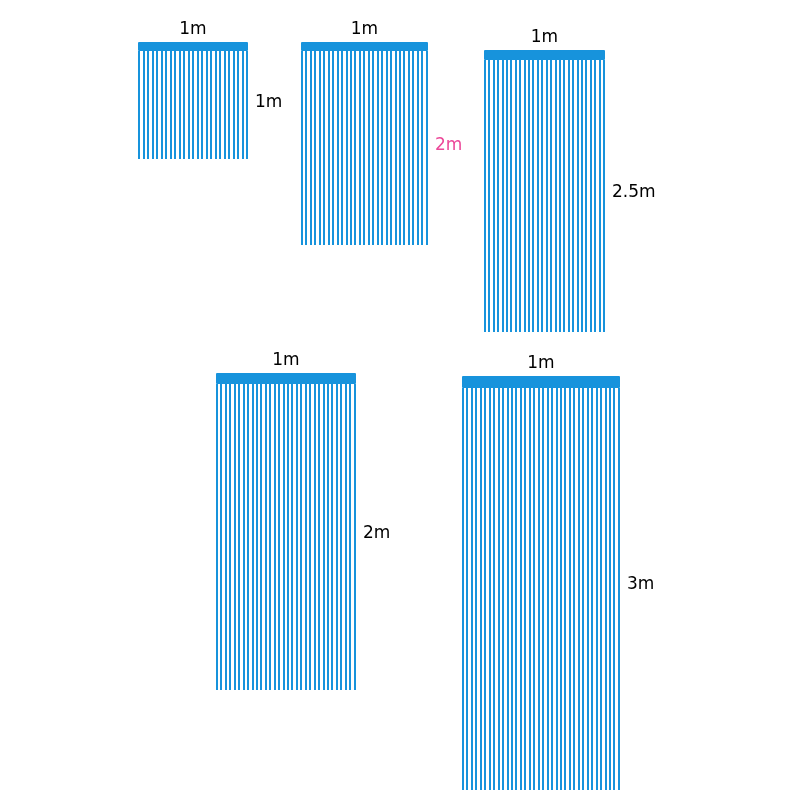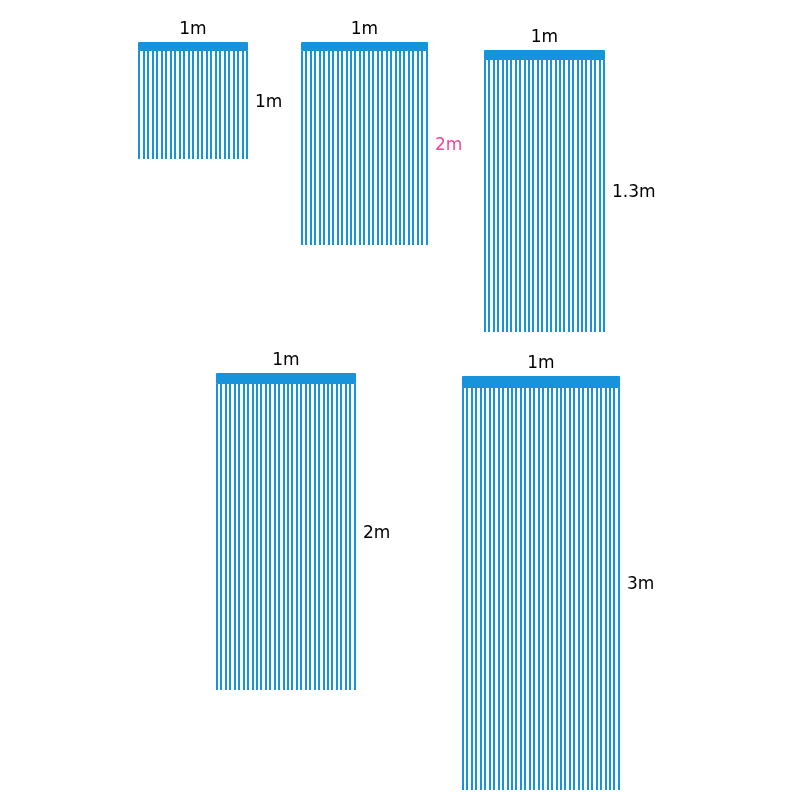--- a/index.html
+++ b/index.html
@@ -160,21 +160,21 @@
         <span style="background: rgb(23, 147, 220);"></span>
         <span style="background: rgb(23, 147, 220);"></span>
         <span style="background: rgb(23, 147, 220);"></span>
         <span style="background: rgb(23, 147, 220);"></span>
         <span style="background: rgb(23, 147, 220);"></span>
         <span style="background: rgb(23, 147, 220);"></span>
         <span style="background: rgb(23, 147, 220);"></span>
       </div>
     </div>
     <div class="label top" style="left: 544.5px; top: 28px; color: rgb(0, 0, 0);">1m</div>
-    <div class="label side" style="left: 612px; top: 191px; color: rgb(0, 0, 0);">1.3m</div>
+    <div class="label side" style="left: 612px; top: 191px; color: rgb(0, 0, 0);">2.5m</div>
     <div class="curtain" style="left: 216px; top: 373px; width: 140px; height: 317px;">
       <div class="rod" style="height: 11px; background: rgb(23, 147, 220);"></div>
       <div class="strands" style="top: 11px; height: 306px;">
         <span style="background: rgb(23, 147, 220);"></span>
         <span style="background: rgb(23, 147, 220);"></span>
         <span style="background: rgb(23, 147, 220);"></span>
         <span style="background: rgb(23, 147, 220);"></span>
         <span style="background: rgb(23, 147, 220);"></span>
         <span style="background: rgb(23, 147, 220);"></span>
         <span style="background: rgb(23, 147, 220);"></span>

